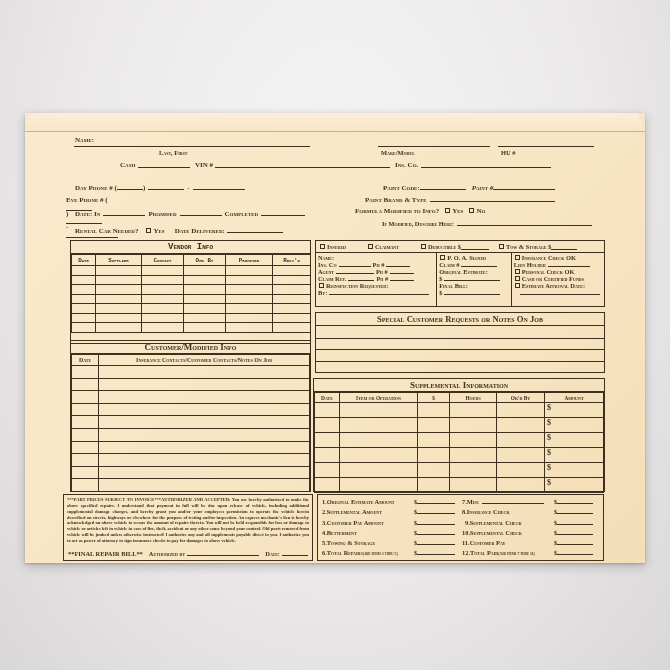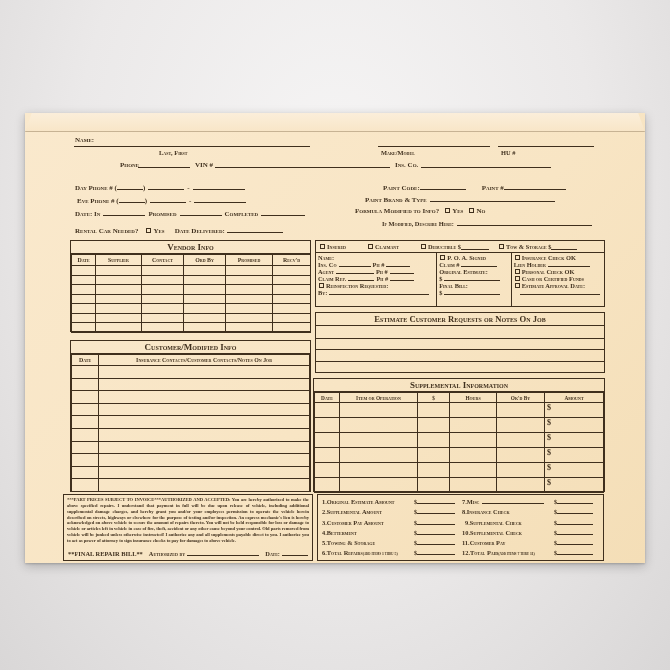--- a/index.html
+++ b/index.html
@@ -46,36 +46,36 @@
 
   <span class="abs lbl" style="left:50px;top:24px;">Name:</span>
   <span class="abs ul" style="left:49px;top:28px;width:236px;"></span>
   <span class="abs lbl tiny" style="left:134px;top:36px;">Last, First</span>
 
   <span class="abs ul" style="left:353px;top:28px;width:112px;"></span>
   <span class="abs lbl tiny" style="left:356px;top:36px;">Make/Model</span>
   <span class="abs ul" style="left:473px;top:28px;width:96px;"></span>
   <span class="abs lbl tiny" style="left:476px;top:36px;">HU #</span>
 
-  <span class="abs lbl" style="left:95px;top:49px;">Phone</span>
+  <span class="abs lbl" style="left:95px;top:49px;">Cash</span>
   <span class="abs ul" style="left:113px;top:49px;width:52px;"></span>
   <span class="abs lbl" style="left:170px;top:49px;">VIN #</span>
   <span class="abs ul" style="left:190px;top:49px;width:175px;"></span>
   <span class="abs lbl" style="left:370px;top:49px;">Ins. Co.</span>
   <span class="abs ul" style="left:396px;top:49px;width:130px;"></span>
 
   <div class="abs lbl flexrow" style="left:50px;top:71px;">
     <span>Day Phone # (</span>
     <span class="ul" style="width:26px;"></span>
     <span>)</span>
     <span class="ul" style="width:36px;margin:0 3px;"></span>
     <span>-</span>
     <span class="ul" style="width:52px;margin-left:3px;"></span>
   </div>
-  <div class="abs lbl flexrow" style="left:52px;top:84px;">
+  <div class="abs lbl flexrow" style="left:38px;top:84px;flex-direction:column;">
     <span>Eve Phone # (</span>
     <span class="ul" style="width:26px;"></span>
     <span>)</span>
     <span class="ul" style="width:36px;margin:0 3px;"></span>
     <span>-</span>
     <span class="ul" style="width:52px;margin-left:3px;"></span>
   </div>
   <div class="abs lbl flexrow" style="left:50px;top:97px;">
     <span>Date:  In</span>
     <span class="ul" style="width:42px;margin:0 3px;"></span>
@@ -88,40 +88,40 @@
     <span>Rental Car Needed?</span>
     <span class="cb" style="margin-left:8px;"></span>
     <span>Yes</span>
     <span style="margin-left:10px;">Date Delivered:</span>
     <span class="ul" style="width:56px;margin-left:2px;"></span>
   </div>
 
   <div class="abs lbl flexrow" style="left:358px;top:71px;">
     <span>Paint Code:</span>
     <span class="ul" style="width:46px;"></span>
-    <span style="margin-left:16px;">Paint #</span>
+    <span style="margin-left:6px;font-style:italic;">Paint #</span>
     <span class="ul" style="width:62px;"></span>
   </div>
   <div class="abs lbl flexrow" style="left:340px;top:83px;">
     <span>Paint Brand &amp; Type</span>
     <span class="ul" style="width:125px;margin-left:3px;"></span>
   </div>
   <div class="abs lbl flexrow" style="left:330px;top:95px;">
     <span>Formula Modified to Info?</span>
     <span class="cb" style="margin-left:6px;"></span>
     <span>Yes</span>
     <span class="cb" style="margin-left:6px;"></span>
     <span>No</span>
   </div>
   <div class="abs lbl tiny flexrow" style="left:357px;top:107px;">
     <span>If Modified, Describe Here:</span>
     <span class="ul" style="width:135px;margin-left:3px;"></span>
   </div>
 
-  <div class="sec" style="left:45px;top:127px;width:241px;height:92px;">
+  <div class="sec" style="left:45px;top:127px;width:241px;height:104px;font-family:Liberation Mono, monospace;">
     <div class="sec-title" style="font-size:9px;">Vendor Info</div>
     <table>
       <colgroup>
           <col style="width:24px">
           <col style="width:46px">
           <col style="width:42px">
           <col style="width:42px">
           <col style="width:47px">
           <col style="width:38px">
         </colgroup>
@@ -279,21 +279,21 @@
           <span>Estimate Approval Date:</span>
         </div>
         <div class="flexrow">
           <span class="ul" style="width:80px;margin-left:6px;"></span>
         </div>
       </div>
     </div>
   </div>
 
   <div class="sec" style="left:290px;top:199px;width:290px;height:61px;">
-    <div class="sec-title" style="font-size:8.6px;">Estimate Customer Requests or Notes On Job</div>
+    <div class="sec-title" style="font-size:8.6px;">Special Customer Requests or Notes On Job</div>
     <div style="height:11.6px;"></div>
     <div class="rowline" style="height:11.6px;"></div>
     <div class="rowline" style="height:11.6px;"></div>
     <div class="rowline" style="height:11.6px;"></div>
   </div>
 
   <div class="sec" style="left:45px;top:227px;width:241px;height:152px;">
     <div class="sec-title" style="font-size:9px;">Customer/Modified Info</div>
     <table>
       <colgroup>

